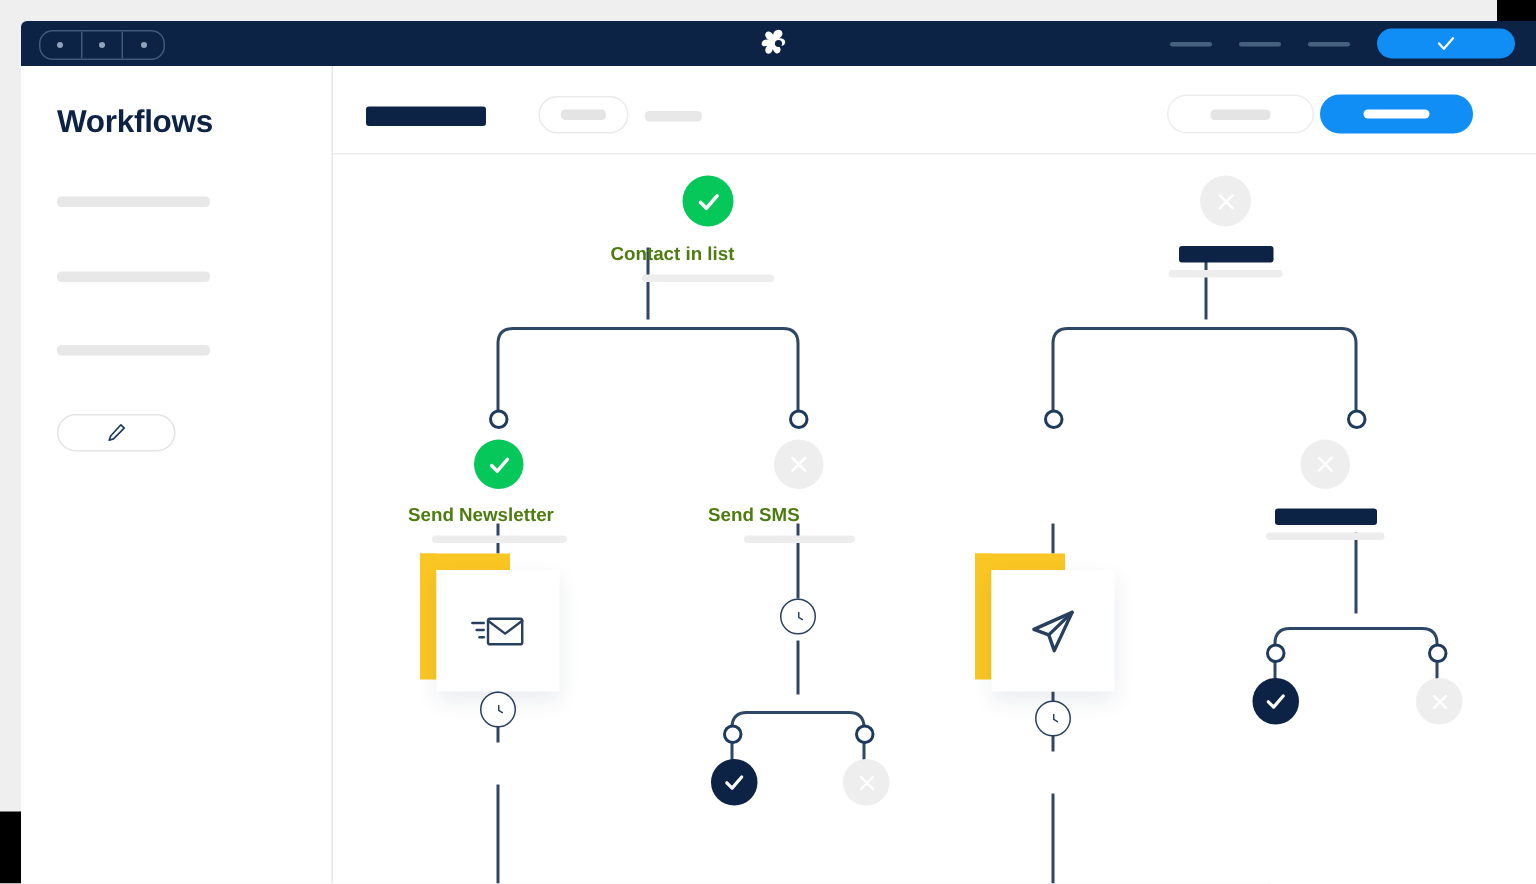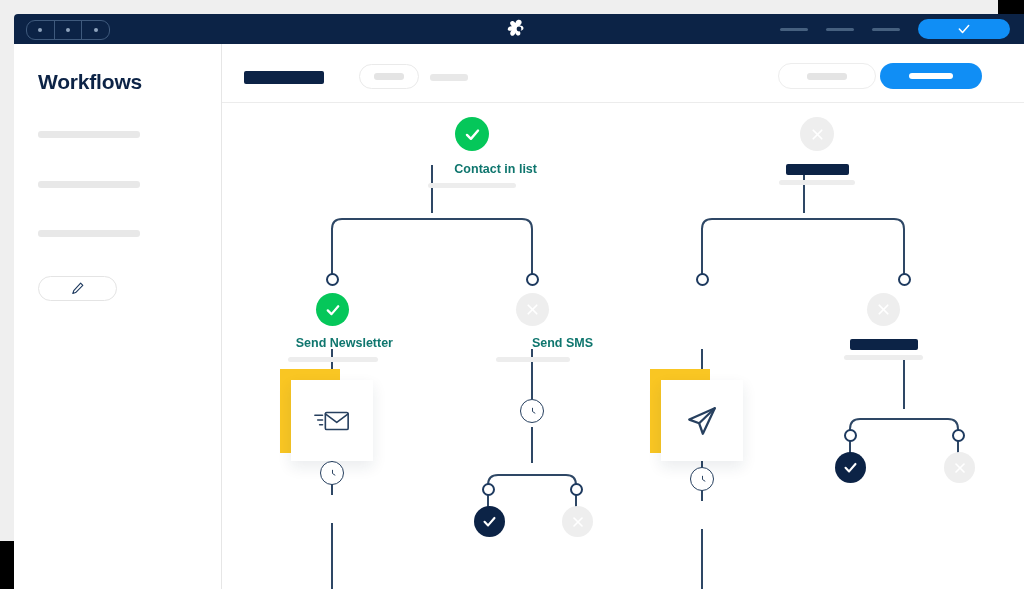--- a/index.html
+++ b/index.html
@@ -117,22 +117,22 @@
   .status.green{background:#05c75a;}
   .status.grey{background:#eeeeee;}
   .status.navy{background:#0c2346;}
 
   .dot-ring{
     border:2px solid #1e3a5f;border-radius:50%;background:#fff;
     box-sizing:border-box;
   }
 
   .node-label{
-    font-size:12.5px;font-weight:bold;color:#0f766e;white-space:nowrap;
-    text-align:right;
+    font-size:12.5px;font-weight:bold;color:#4d7c0f;white-space:nowrap;
+    text-align:left;
   }
   .label-ph{height:5px;border-radius:3px;background:#ededed;}
   .label-bar-navy{height:11px;border-radius:2px;background:#0c2346;}
 
   .clock{
     width:24px;height:24px;border:1.5px solid #27405f;border-radius:50%;
     box-sizing:border-box;background:#fff;
     display:flex;align-items:center;justify-content:center;
   }
 

